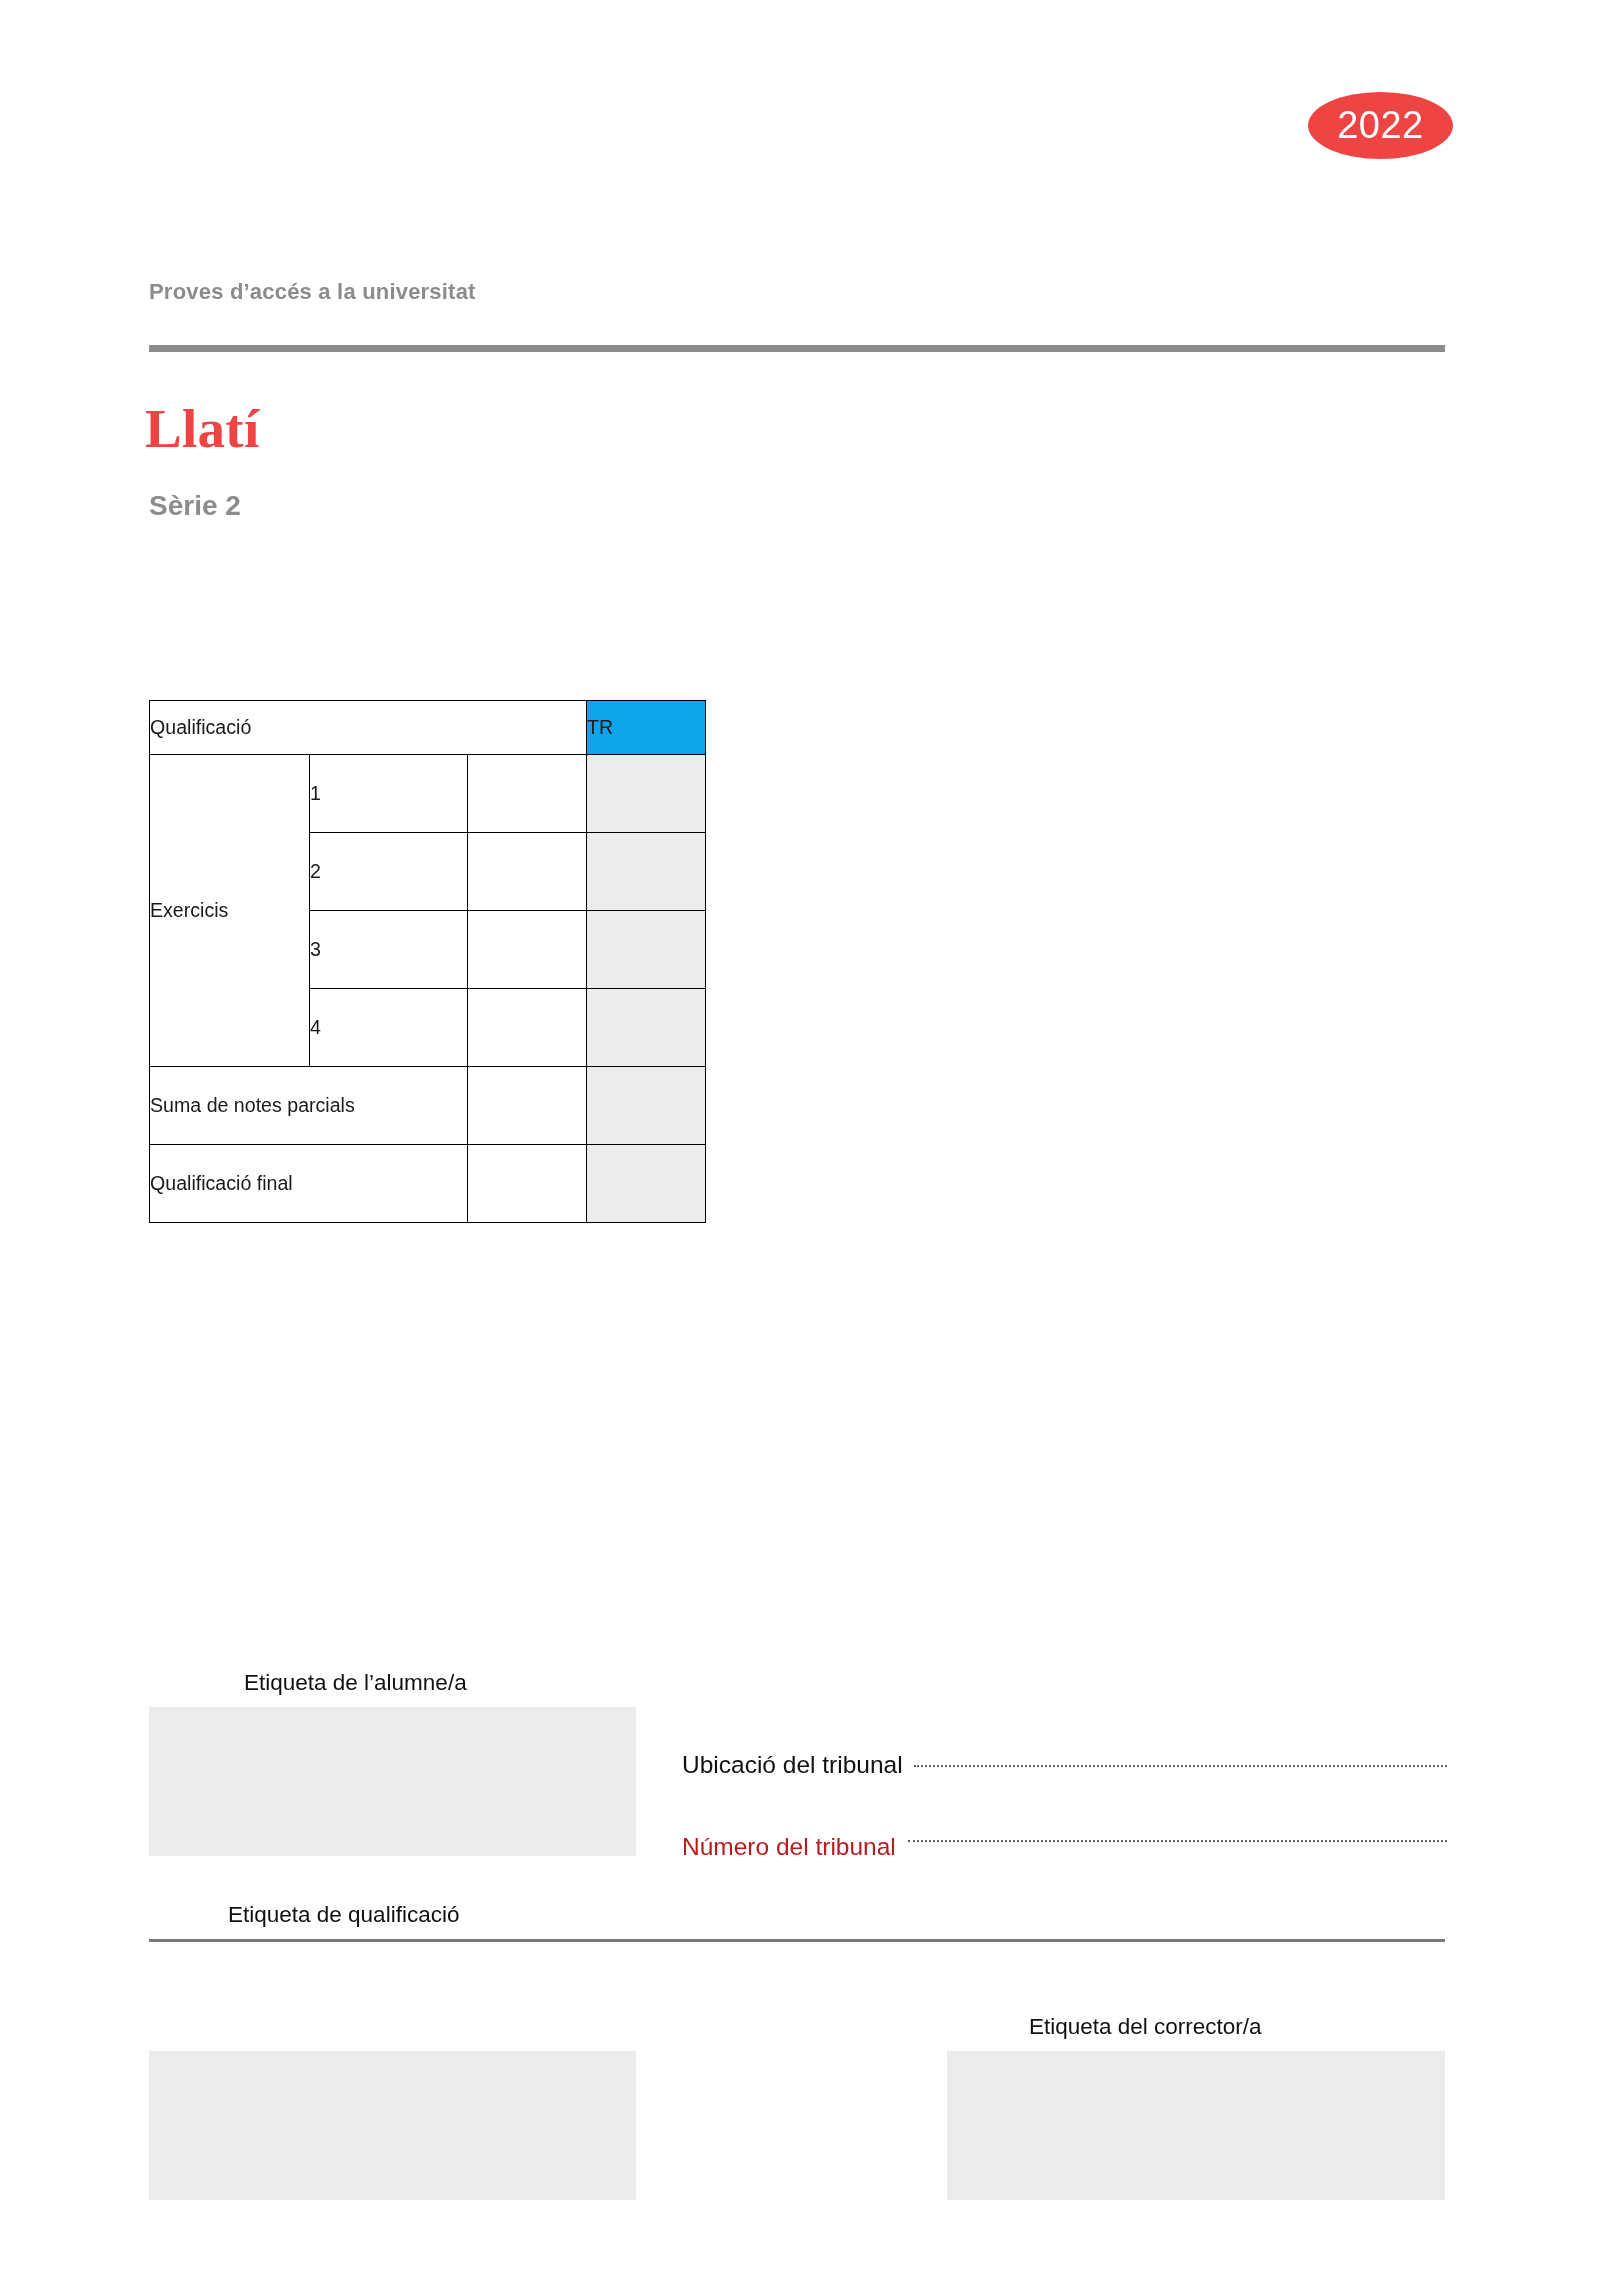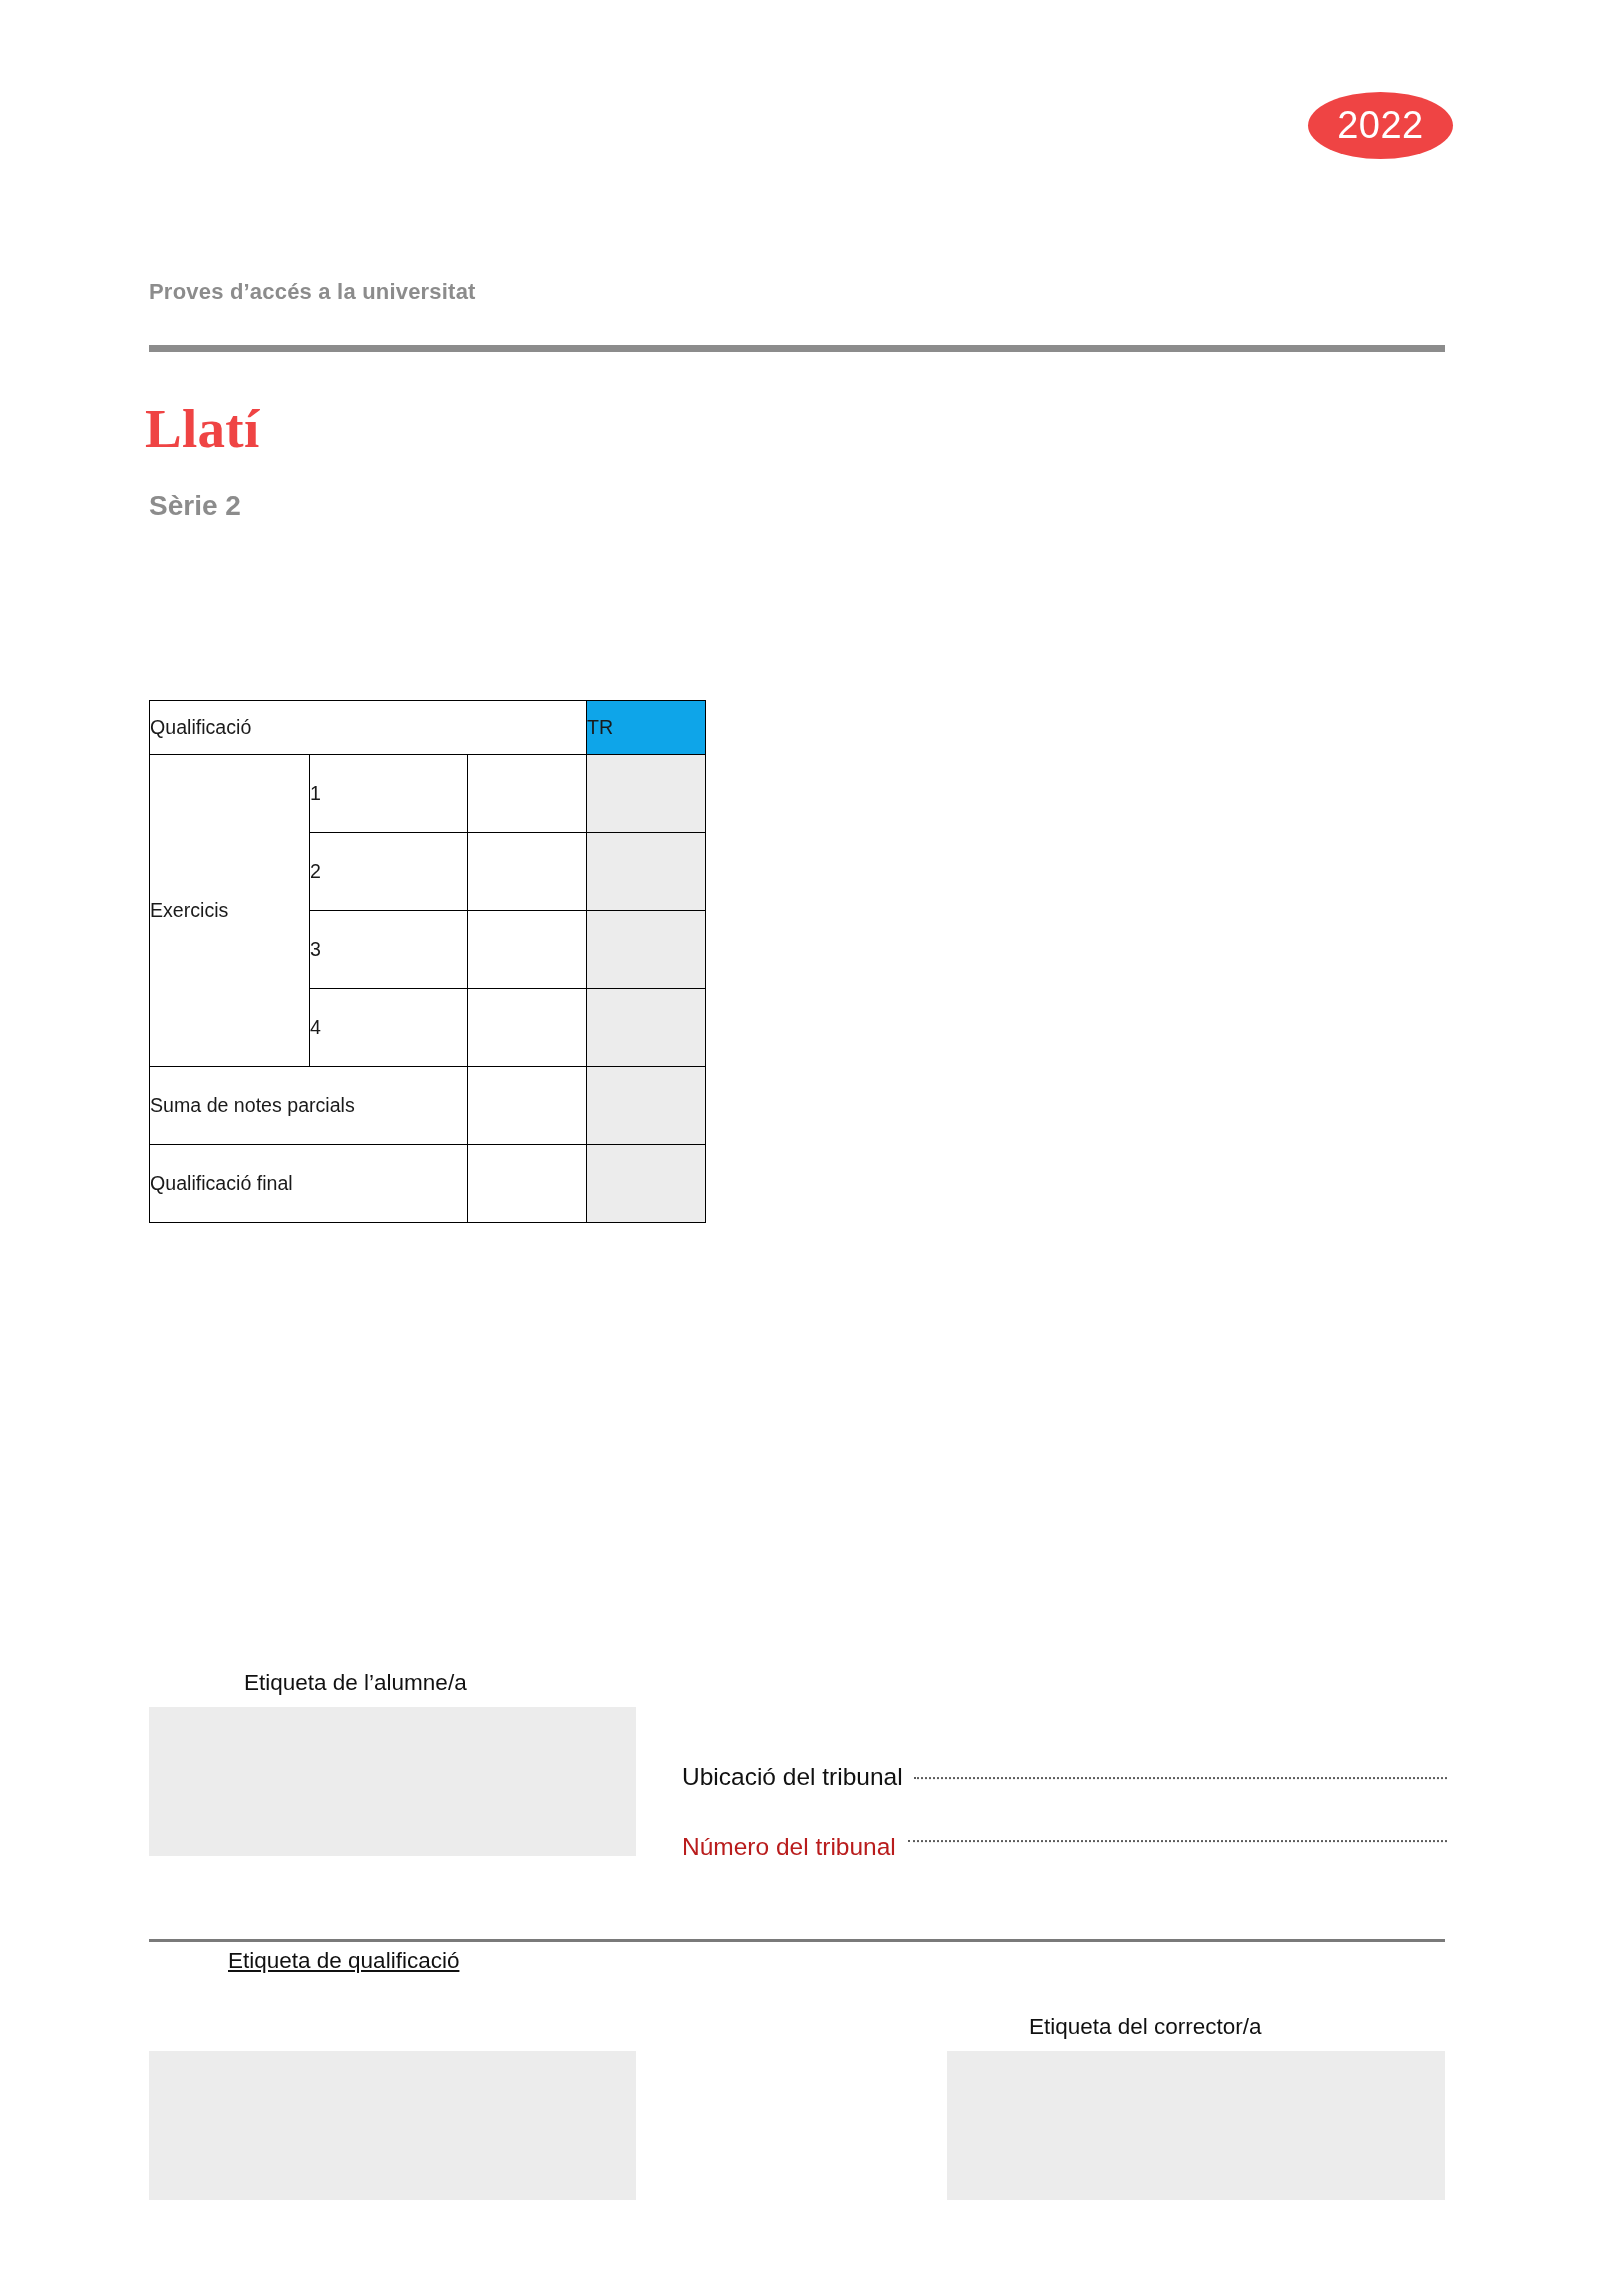--- a/index.html
+++ b/index.html
@@ -208,21 +208,20 @@
 
   .tribunal-line1 {
     position: absolute;
     left: 682px;
     top: 1751px;
     width: 765px;
     display: flex;
     align-items: baseline;
     font-size: 24.5px;
     color: #111111;
-    margin-top: 12px;
   }
   .tribunal-line2 {
     position: absolute;
     left: 682px;
     top: 1833px;
     width: 765px;
     display: flex;
     align-items: center;
     font-size: 24.5px;
     color: #b91c1c;
@@ -240,24 +239,23 @@
     left: 149px;
     top: 1939px;
     width: 1296px;
     height: 2.9px;
     background: #7a7a7a;
   }
 
   .label-qualificacio {
     position: absolute;
     left: 228px;
-    top: 1948px;
+    top: 1902px;
     font-size: 22.5px;
     color: #111111;
-    text-decoration: underline;
   }
   .box-qualificacio {
     position: absolute;
     left: 149px;
     top: 2051px;
     width: 487px;
     height: 149px;
     background: #ececec;
   }
   .label-corrector {

